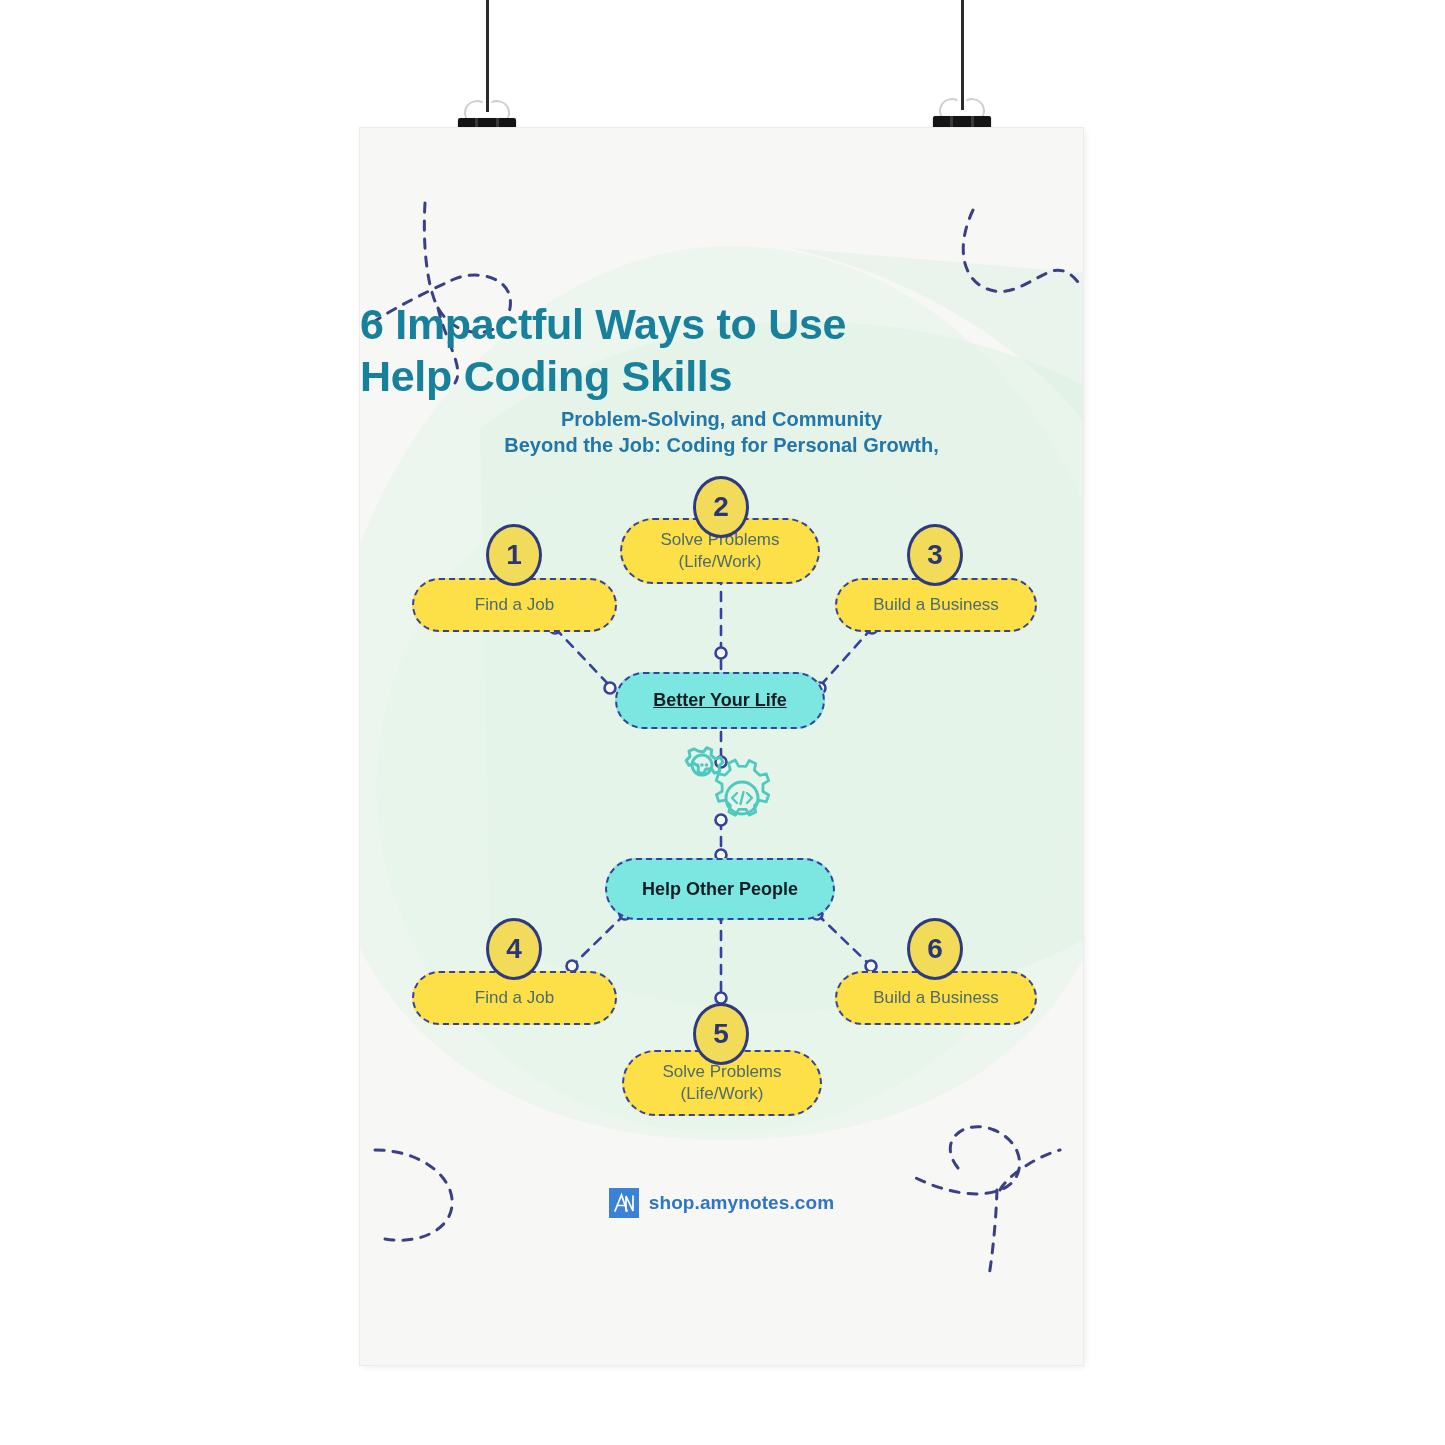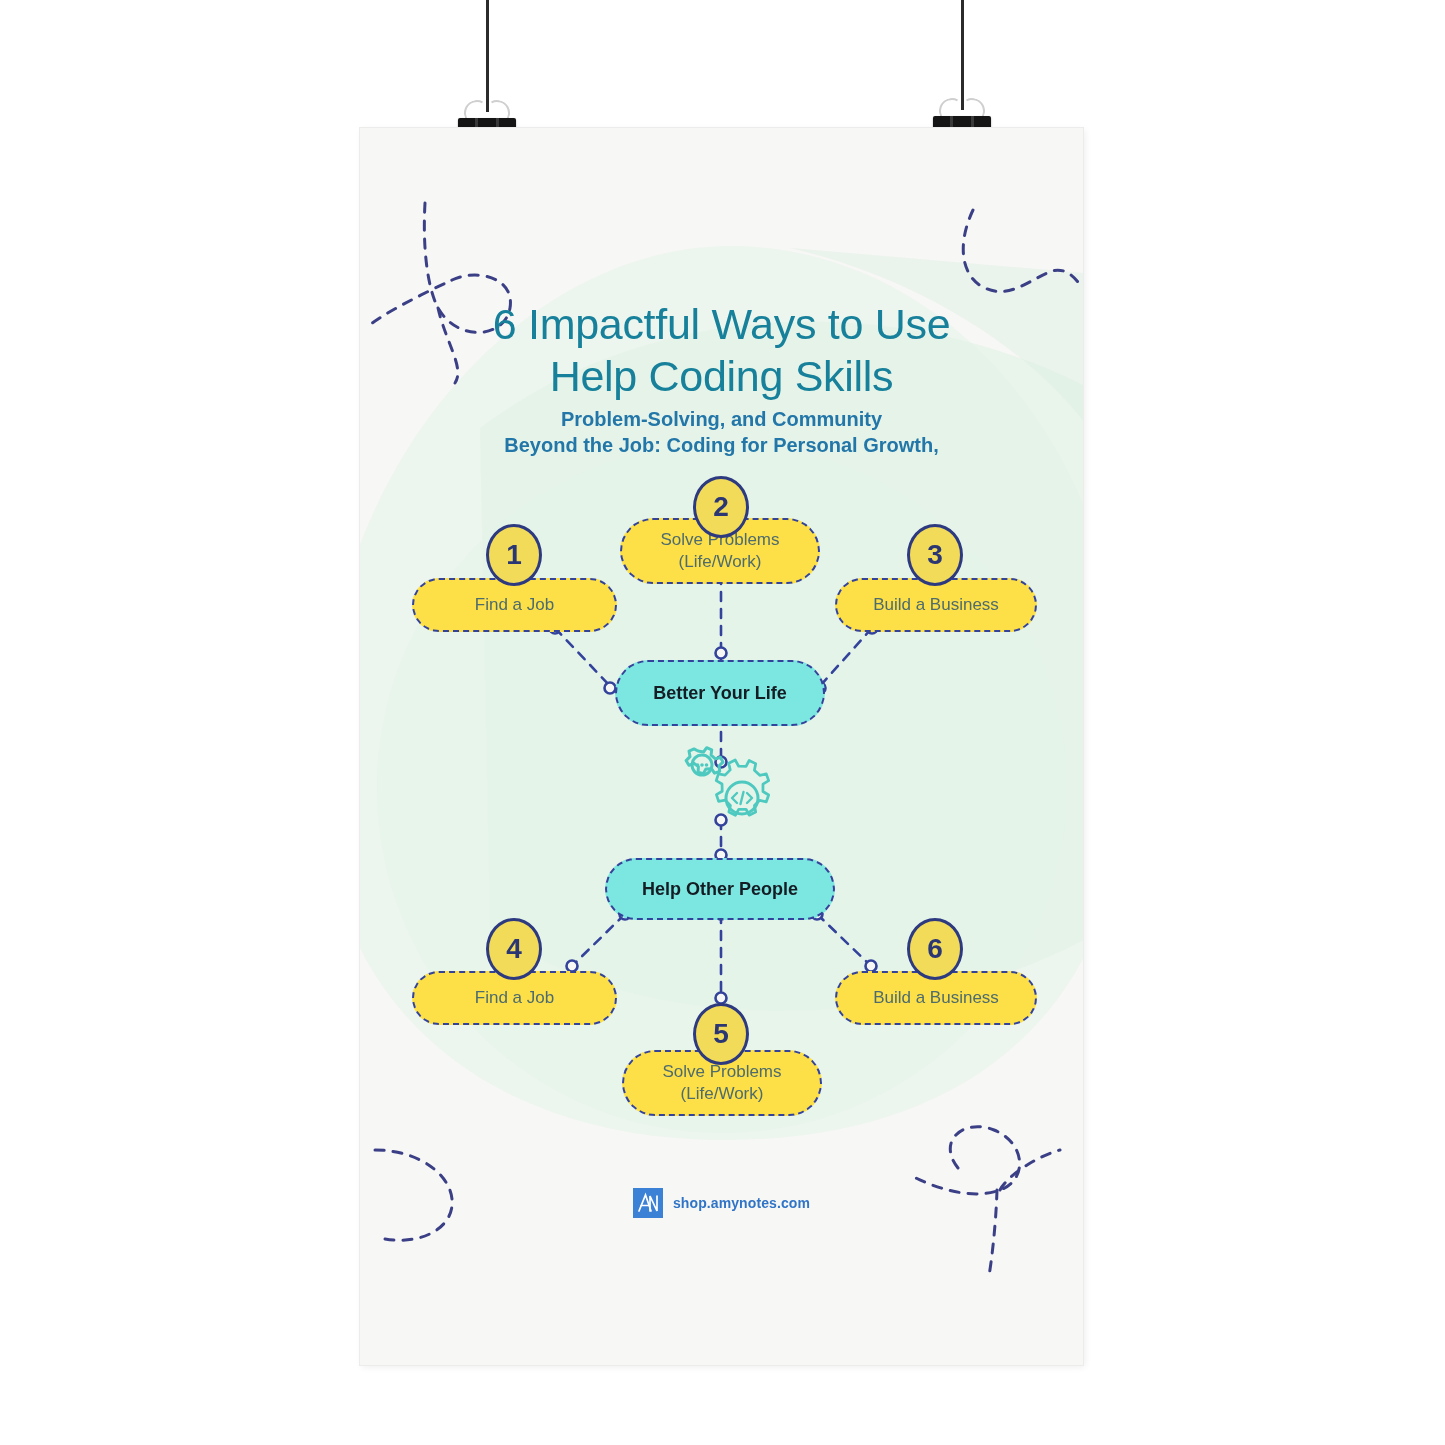--- a/index.html
+++ b/index.html
@@ -39,24 +39,23 @@
     position:absolute;left:360px;top:128px;width:723px;height:1237px;
     background:#f7f7f5;
     box-shadow:0 0 0 1px #ececeb, 2px 2px 7px rgba(0,0,0,.07);
     overflow:hidden;
   }
   #blobs{position:absolute;left:0;top:0;width:723px;height:1237px;}
 
   
   .title{
     position:absolute;left:0;right:0;top:170px;
-    text-align:center;
     color:#1б7e96;
     color:#17809a;
-    font-size:43px;line-height:52px;font-weight:400;
+    font-size:43px;line-height:52px;font-weight:700;
     letter-spacing:-.3px;
   }
   .subtitle{
     position:absolute;left:0;right:0;top:278px;
     text-align:center;
     color:#2276a8;
     font-size:20px;line-height:26px;font-weight:700;
   }
 
   
@@ -101,21 +100,21 @@
   #footer{
     position:absolute;left:0;right:0;top:1060px;
     display:flex;align-items:center;justify-content:center;gap:10px;
   }
   #logo-mark{
     width:30px;height:30px;background:#3b82d6;
     display:flex;align-items:center;justify-content:center;
     flex:0 0 auto;
   }
   #footer-url{
-    color:#2f74c7;font-size:14px;font-weight:700;letter-spacing:.1px;
+    color:#2f74c7;font-size:19px;font-weight:700;letter-spacing:.1px;
   }
 </style>
 </head>
 <body>
 
 <div id="stage">
 
   <div class="string" style="left:486px;height:112px;"></div>
   <div class="string" style="left:961px;height:110px;"></div>
 
@@ -215,21 +214,21 @@
         <span>2</span>
       </div>
 
       <div class="node leaf" style="left:475px;top:450px;width:202px;height:54px;">
         <span>Build a Business</span>
       </div>
       <div class="badge" style="left:547px;top:396px;">
         <span>3</span>
       </div>
 
-      <div class="node hub" style="left:255px;top:532px;width:210px;height:66px;">
+      <div class="node hub" style="left:255px;top:544px;width:210px;height:57px;text-decoration:underline;">
         <span>Better Your Life</span>
       </div>
 
       <svg id="gears" viewBox="0 0 110 92">
         <g fill="none" stroke="#4ec9c0" stroke-width="3" stroke-linejoin="round">
 
           <path d="M29,12 l5.5,1 l3.2,-4.3 l5,2.1 l-0.6,5.3 l4.3,3.8 l5.1,-1.6 l2.5,4.9 l-4,3.6 l0.7,5.6 l-5.2,1.8
                    l-3,-4.5 l-5.6,0.4 l-2.6,4.7 l-5.2,-1.6 l0.3,-5.6 l-4.6,-3.3 l-4.9,2 l-2.8,-4.7 l3.9,-4
                    l-1,-5.5 l5,-2.2 Z" transform="translate(-3,1)"></path>
           <circle cx="30" cy="27" r="10"></circle>

